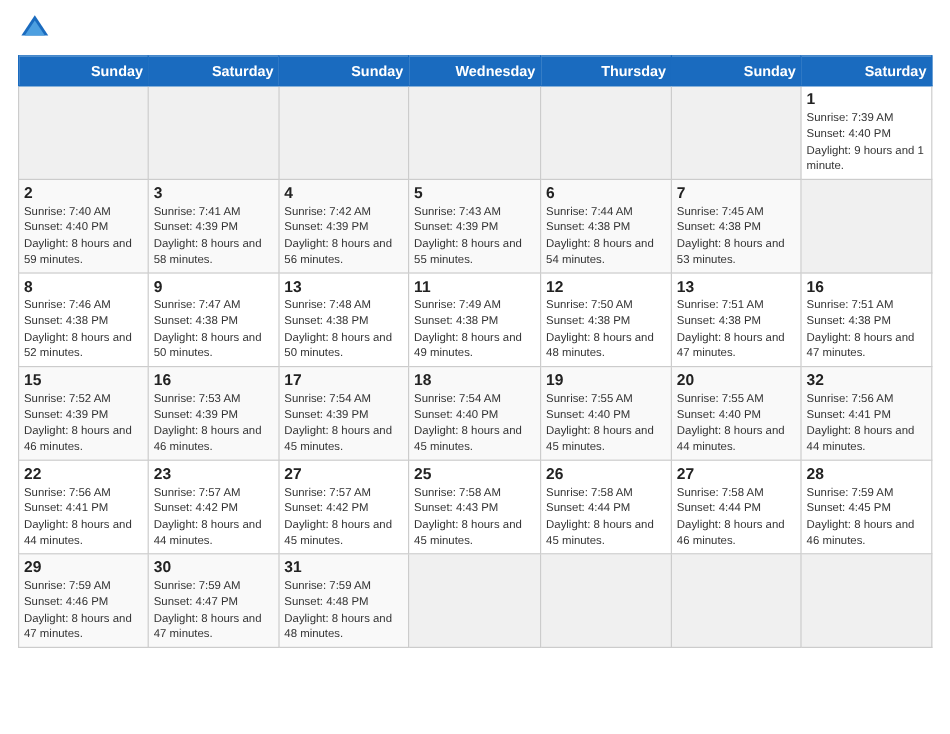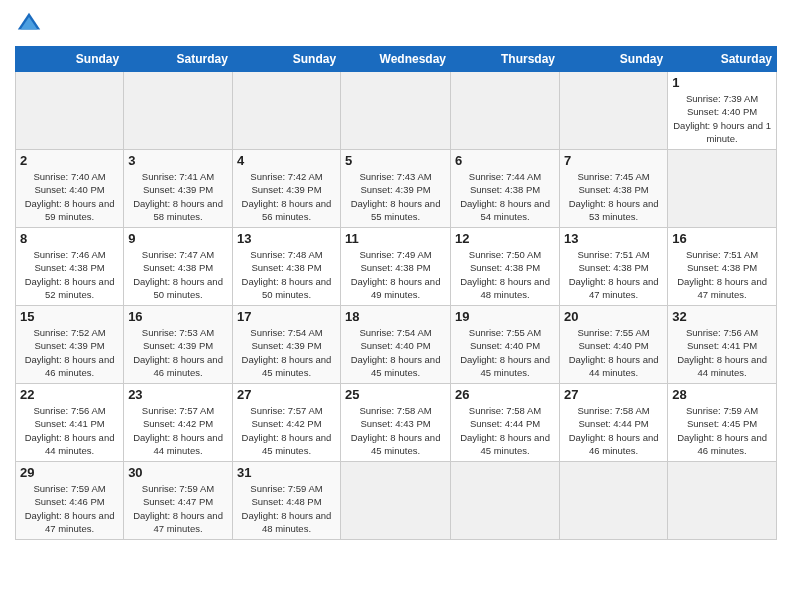--- a/index.html
+++ b/index.html
@@ -80,21 +80,20 @@
       font-size: 13px;
       font-weight: bold;
       color: #222;
       display: block;
       margin-bottom: 2px;
     }
     .day-detail {
       font-size: 9.5px;
       color: #333;
       line-height: 1.4;
-      text-align: center;
     }
     .empty-cell {
       background: #f0f0f0 !important;
     }
   </style>
 </head>
 <body>
 
 <div class="container">
   <div class="header">

